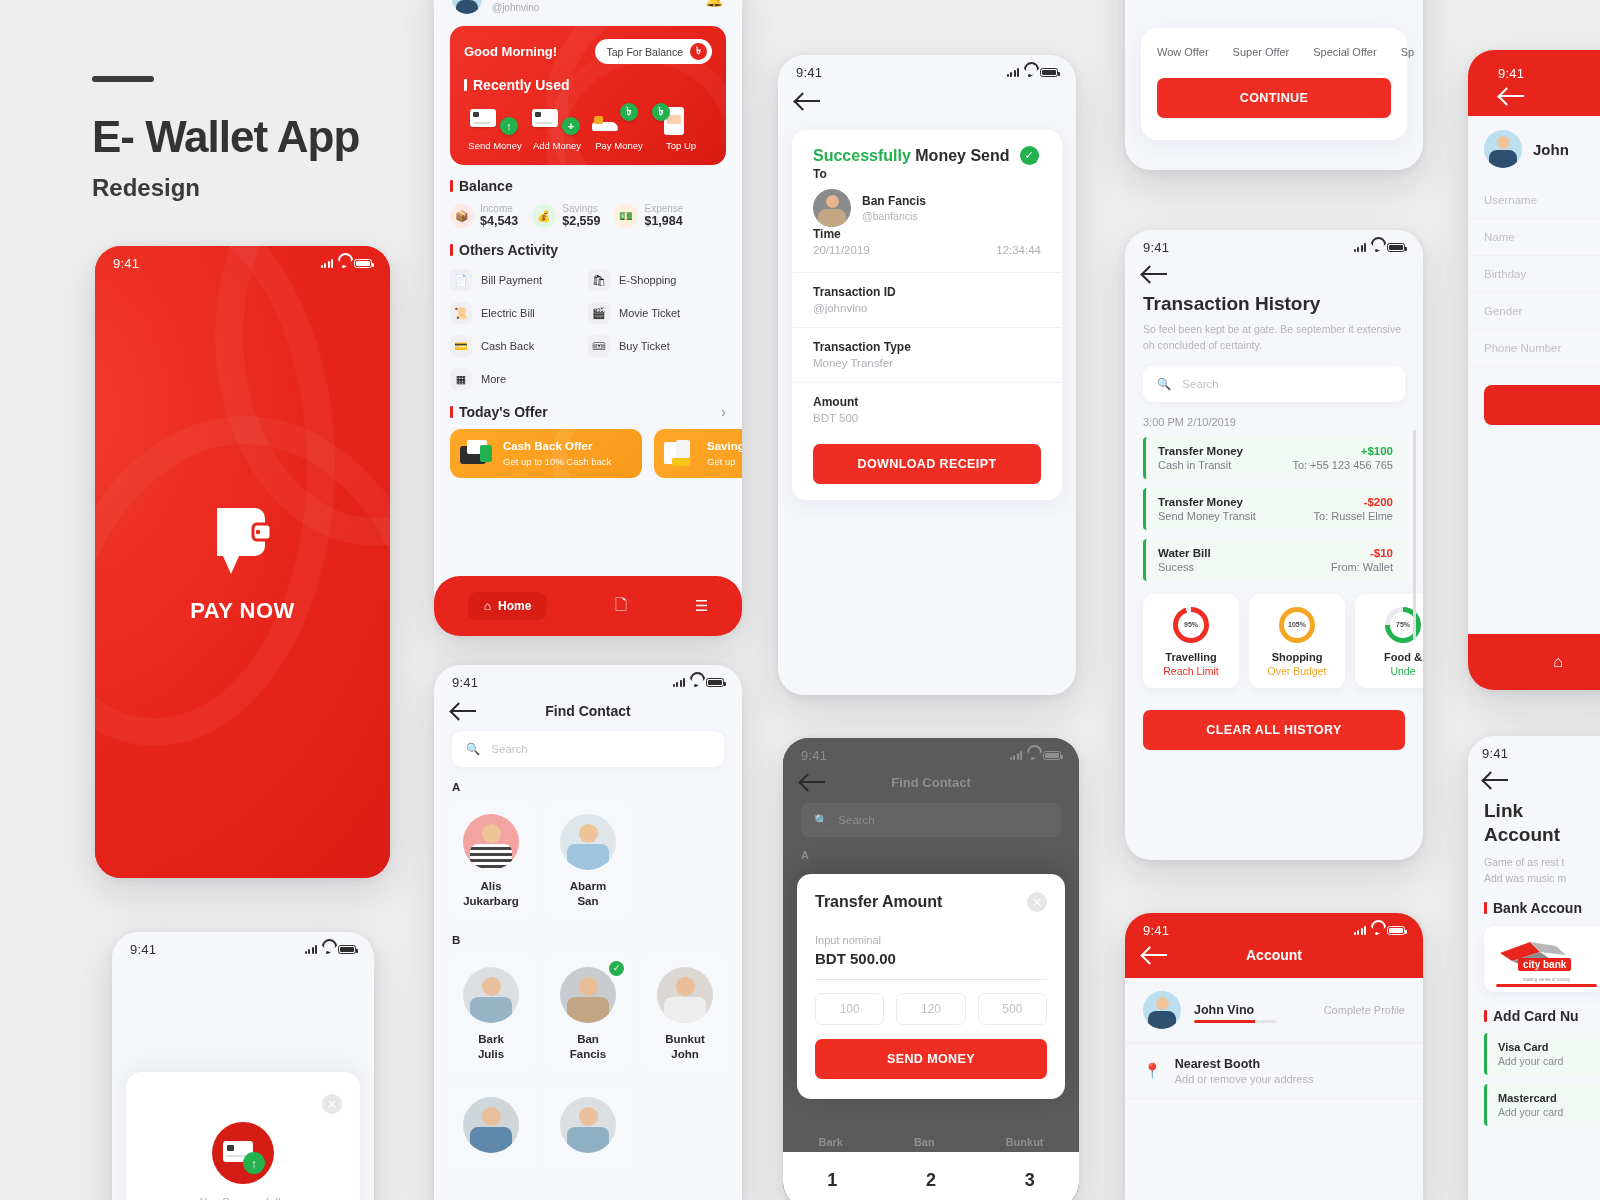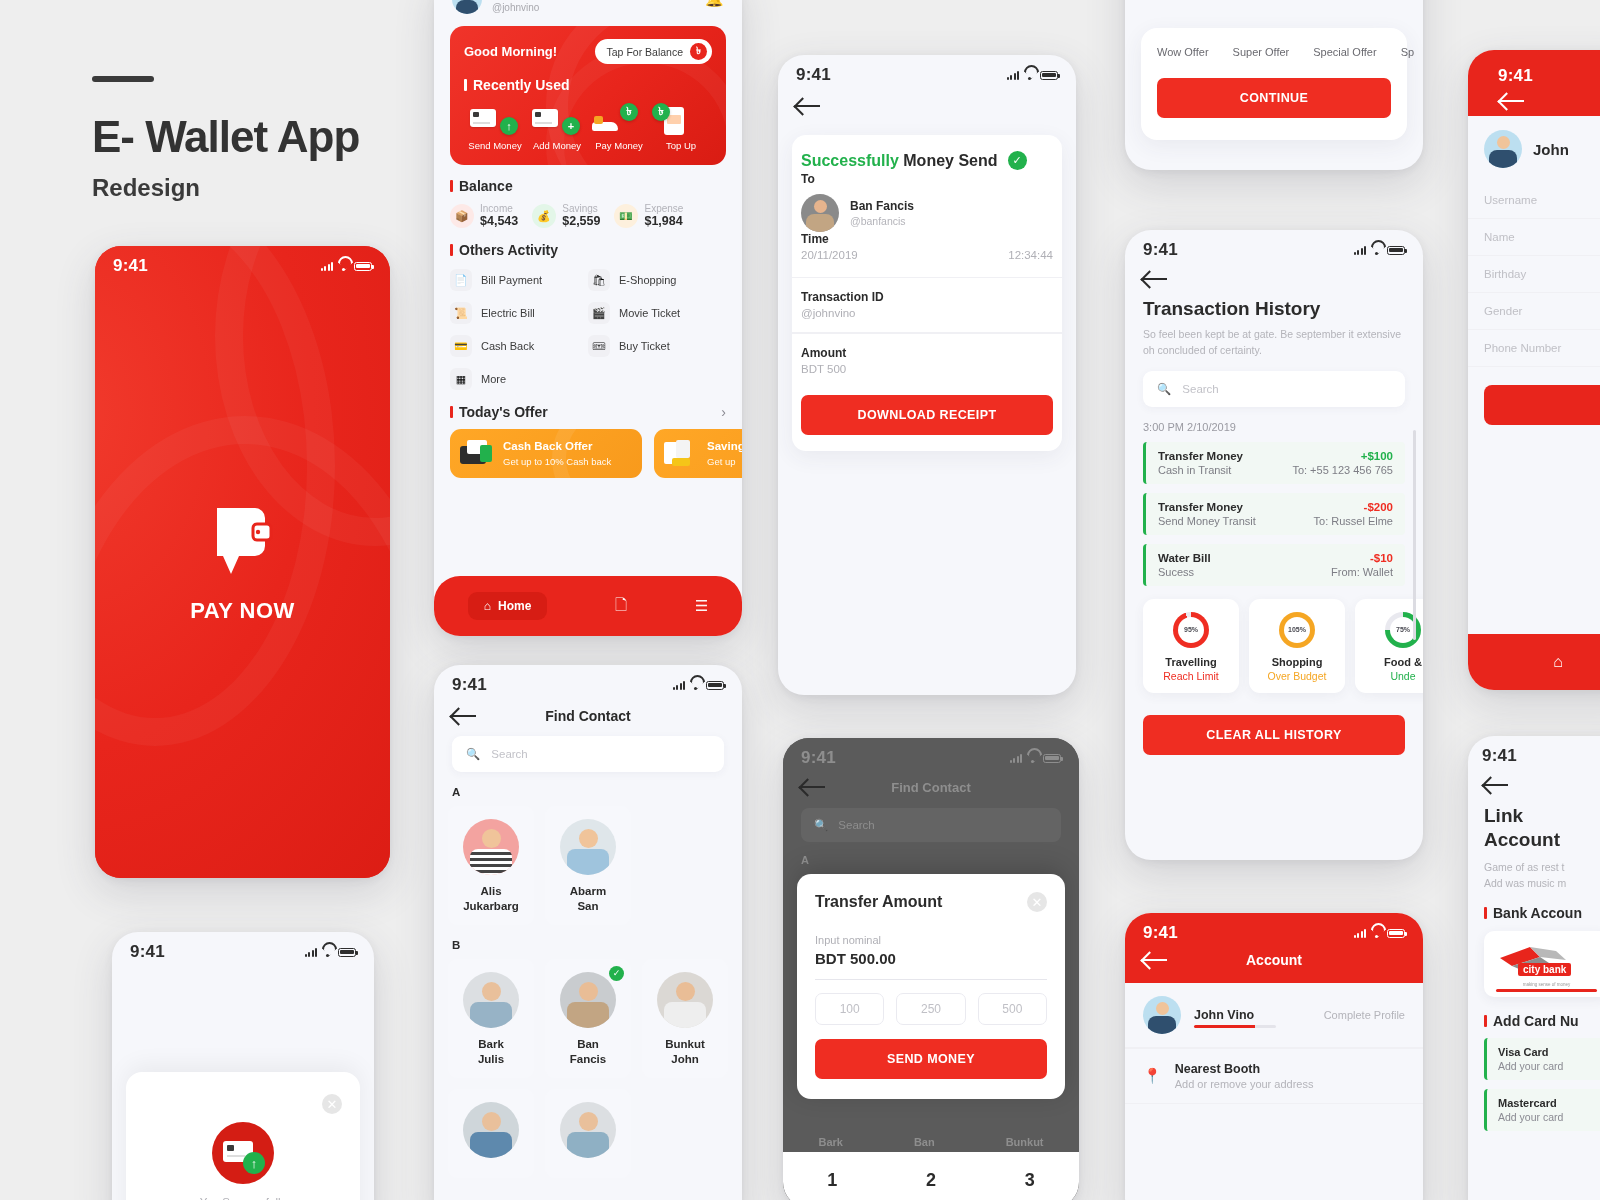--- a/index.html
+++ b/index.html
@@ -16,21 +16,21 @@
   .phone {
     position: absolute;
     background: #f6f7fb;
     border-radius: 26px;
     box-shadow: 0 14px 40px rgba(60,60,80,.16), 0 2px 8px rgba(60,60,80,.08);
     overflow: hidden;
   }
   .statusbar {
     display: flex; align-items: center; justify-content: space-between;
     padding: 10px 18px 2px 18px;
-    font-size: 17px; font-weight: bold; color: #2e2e2e;
+    font-size: 13px; font-weight: normal; color: #2e2e2e;
     letter-spacing: .2px;
   }
   .statusbar.light { color: #fff; }
   .sb-icons { display: flex; align-items: flex-end; gap: 5px; }
   .bars { display: flex; align-items: flex-end; gap: 1.5px; height: 9px; }
   .bars i { display:block; width: 2px; background: currentColor; border-radius: 1px; }
   .bars i:nth-child(1){height:3px} .bars i:nth-child(2){height:5px}
   .bars i:nth-child(3){height:7px} .bars i:nth-child(4){height:9px}
   .wifi { width: 11px; height: 9px; position: relative; }
   .wifi::before{
@@ -149,21 +149,21 @@
   .offer-s{ font-size:9.5px; opacity:.95; margin-top:2px;}
   .tabbar{ position:absolute; left:0; right:0; bottom:0; height:60px; background:#e8251c;
      display:flex; align-items:center; justify-content:space-around; border-radius:26px 26px 0 0;}
   .tab-active{ background:#d71d14; border-radius:9px; padding:7px 16px; display:flex;align-items:center;gap:7px;
      color:#fff; font-size:12px; font-weight:bold;}
   .tab-ic{ color:#fff; font-size:15px; opacity:.95;}
 
   
   #receipt { left:778px; top:55px; width:298px; height:640px; }
   #receipt .card{ background:#fff; border-radius:14px; margin:16px 14px; box-shadow:0 6px 22px rgba(60,60,90,.07); overflow:hidden;}
-  .rcp-pad{ padding:16px 9px; }
+  .rcp-pad{ padding:16px 21px; }
   .rcp-title{ font-size:16px; font-weight:bold; color:#2b2b2b; line-height:1.3; }
   .rcp-title .ok{ color:#22b14c; }
   .tick{ width:19px;height:19px;border-radius:50%;background:#22b14c;color:#fff;display:flex;align-items:center;justify-content:center;font-size:11px;flex:none;}
   .rcp-lab{ font-size:12px; font-weight:bold; color:#2b2b2b; margin-top:0;}
   .rcp-sub{ font-size:11.5px; color:#b0b0b6; margin-top:3px;}
   .rcp-to{ display:flex; align-items:center; gap:11px; margin-top:8px;}
   .rcp-row{ display:flex; justify-content:space-between; }
   .divider{ height:1px; background:#f0f0f4; }
   .btn{ display:block; width:100%; text-align:center; border-radius:7px; font-size:12.5px; font-weight:bold;
         padding:13px 0; letter-spacing:.4px; }
@@ -533,20 +533,24 @@
           <span>20/11/2019</span>
           <span>12:34:44</span>
         </div>
       </div>
       <div class="divider"></div>
       <div class="rcp-pad" style="padding-top:12px;padding-bottom:13px">
         <div class="rcp-lab" style="margin-top:0">Transaction ID</div>
         <div class="rcp-sub">@johnvino</div>
       </div>
       <div class="divider"></div>
+      <div class="rcp-pad" style="padding-top:12px;padding-bottom:13px">
+        <div class="rcp-lab" style="margin-top:0">Transaction Type</div>
+        <div class="rcp-sub">Money Transfer</div>
+      </div>
       <div class="divider"></div>
       <div class="rcp-pad" style="padding-top:12px">
         <div class="rcp-lab" style="margin-top:0">Amount</div>
         <div class="rcp-sub">BDT 500</div>
         <div style="margin-top:20px">
           <div class="btn btn-red">DOWNLOAD RECEIPT</div>
         </div>
       </div>
     </div>
   </div>
@@ -679,21 +683,21 @@
     <div class="sheet">
       <div style="display:flex;align-items:center">
         <span class="sheet-title">Transfer Amount</span>
         <span class="close-circle" style="margin-left:auto">✕</span>
       </div>
       <div class="nominal-lab">Input nominal</div>
       <div class="nominal-val">BDT 500.00</div>
       <div class="nominal-line"></div>
       <div class="chips">
         <div class="chip">100</div>
-        <div class="chip">250</div>
+        <div class="chip">120</div>
         <div class="chip">500</div>
       </div>
       <div class="btn btn-red" style="margin-top:14px">SEND MONEY</div>
     </div>
 
     <div class="keypad-names">
       <span>Bark</span>
       <span>Ban</span>
       <span>Bunkut</span>
     </div>

